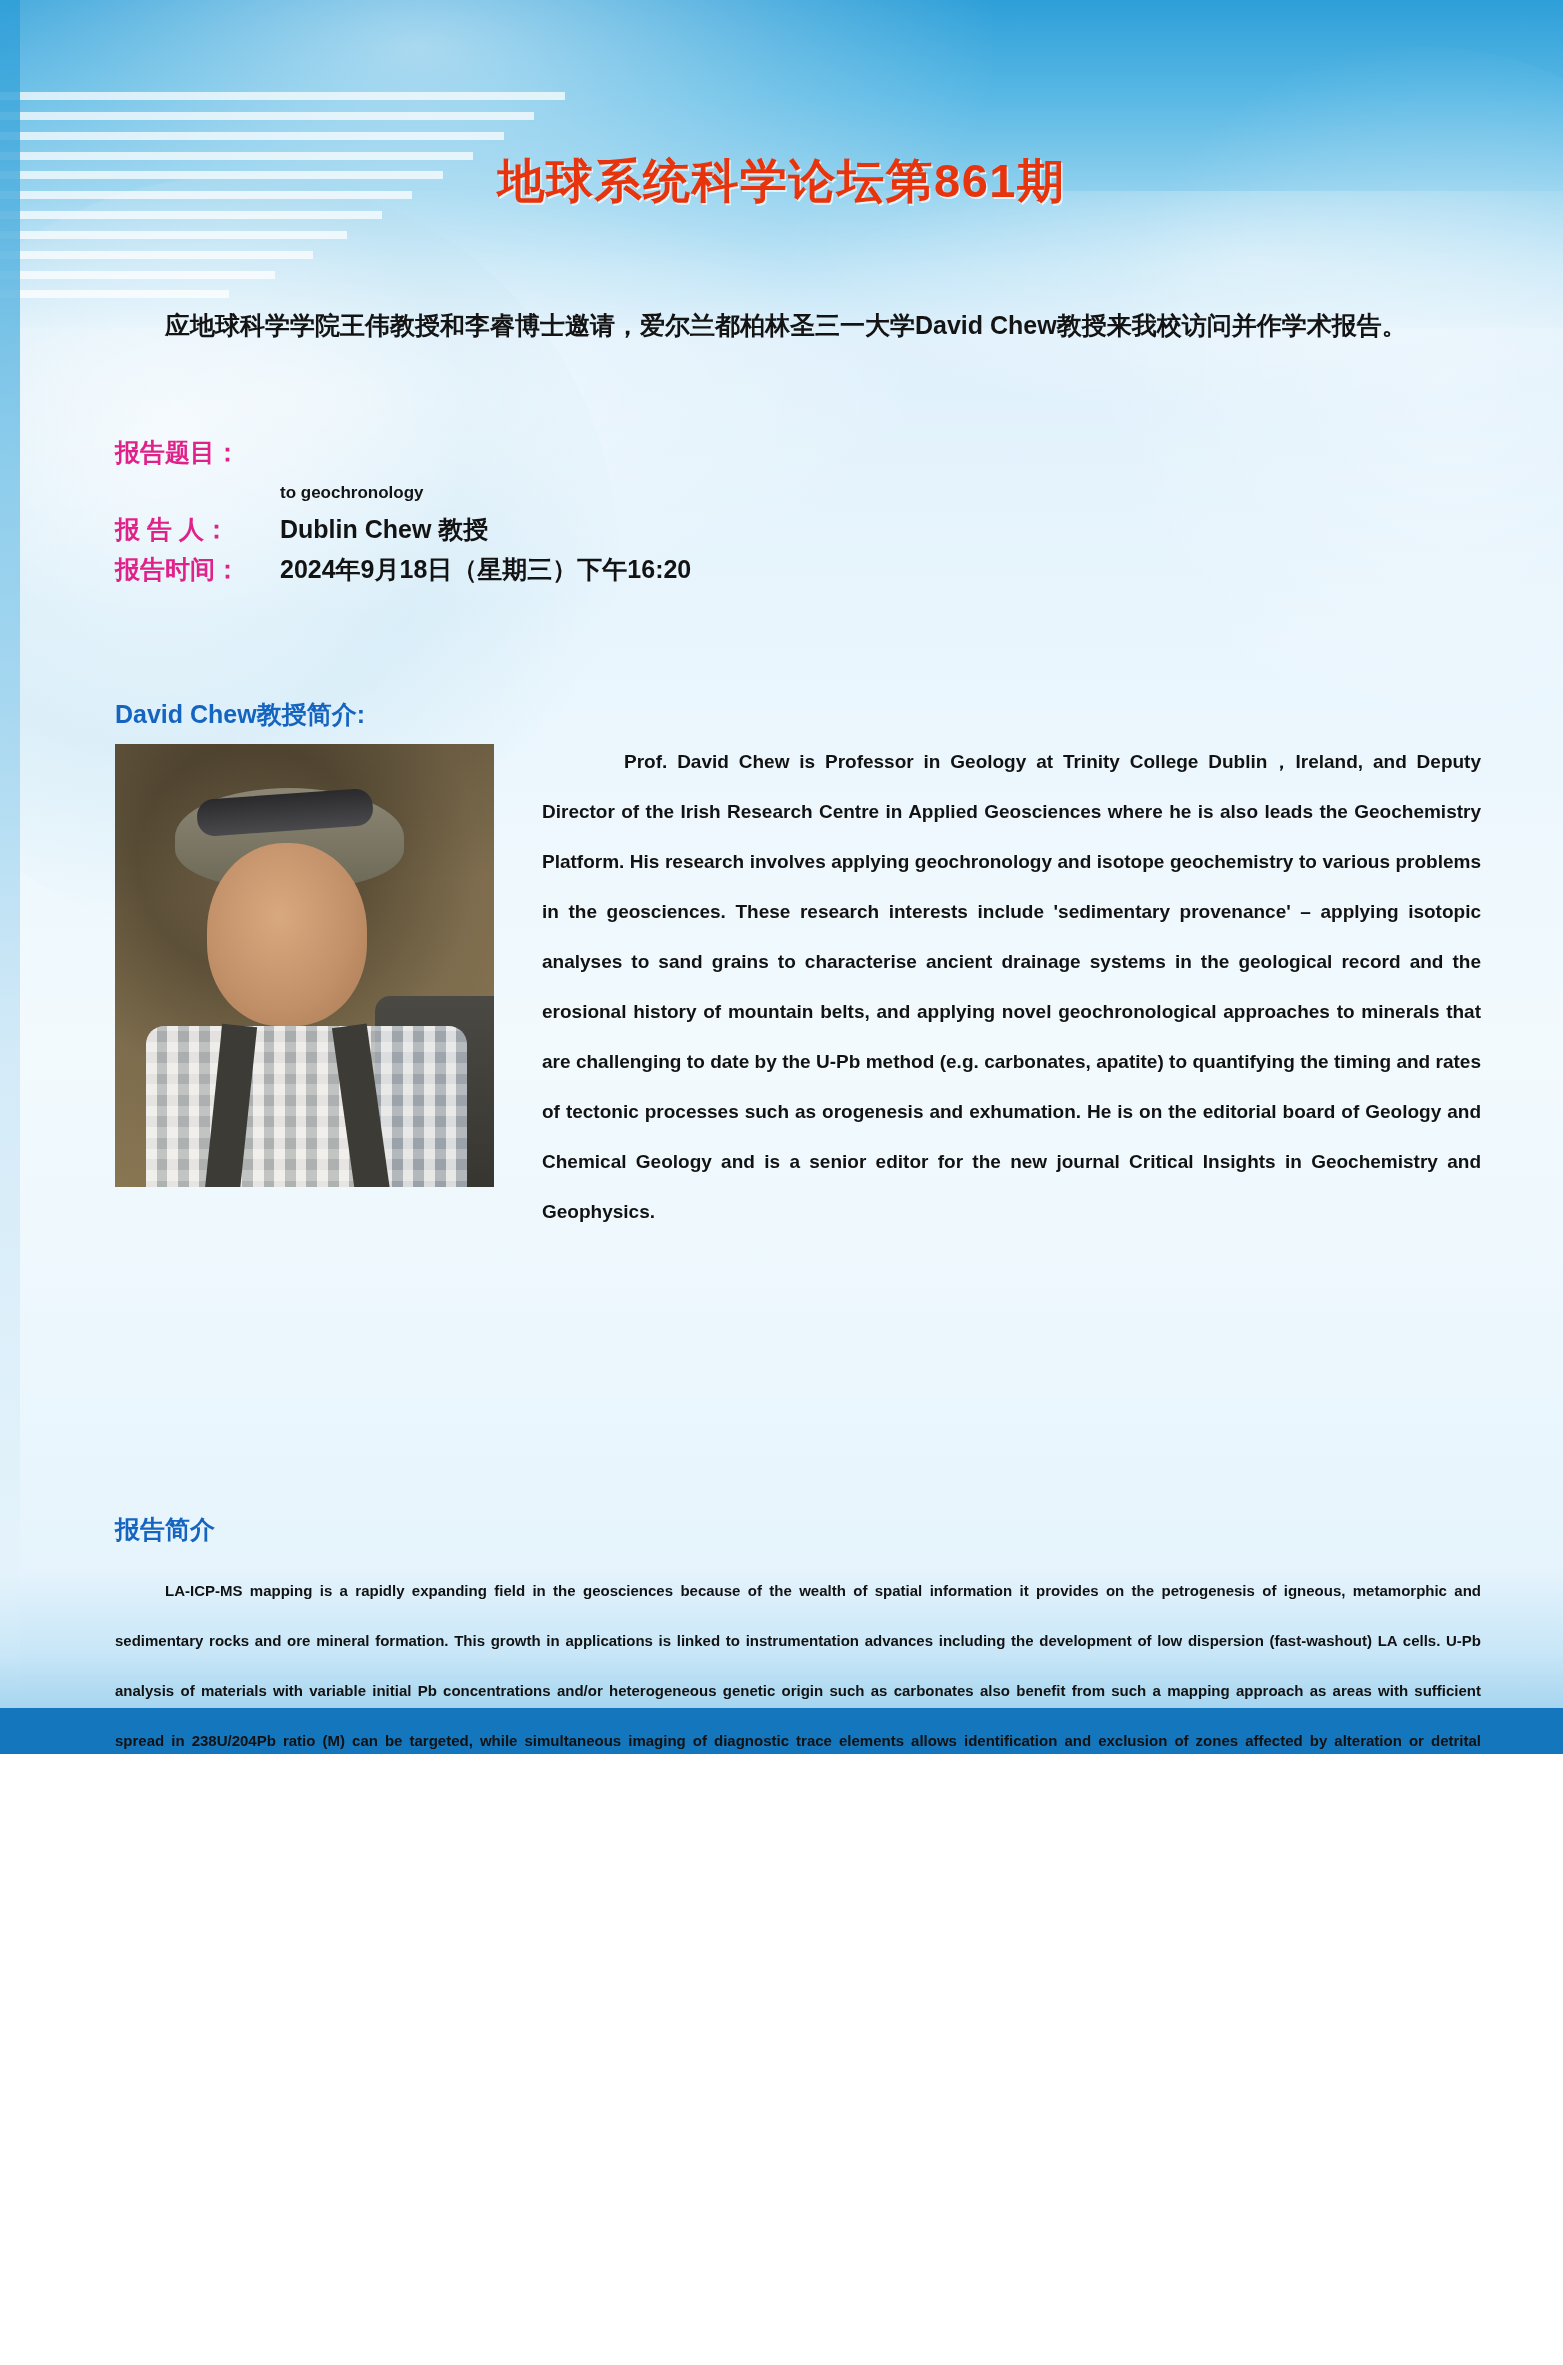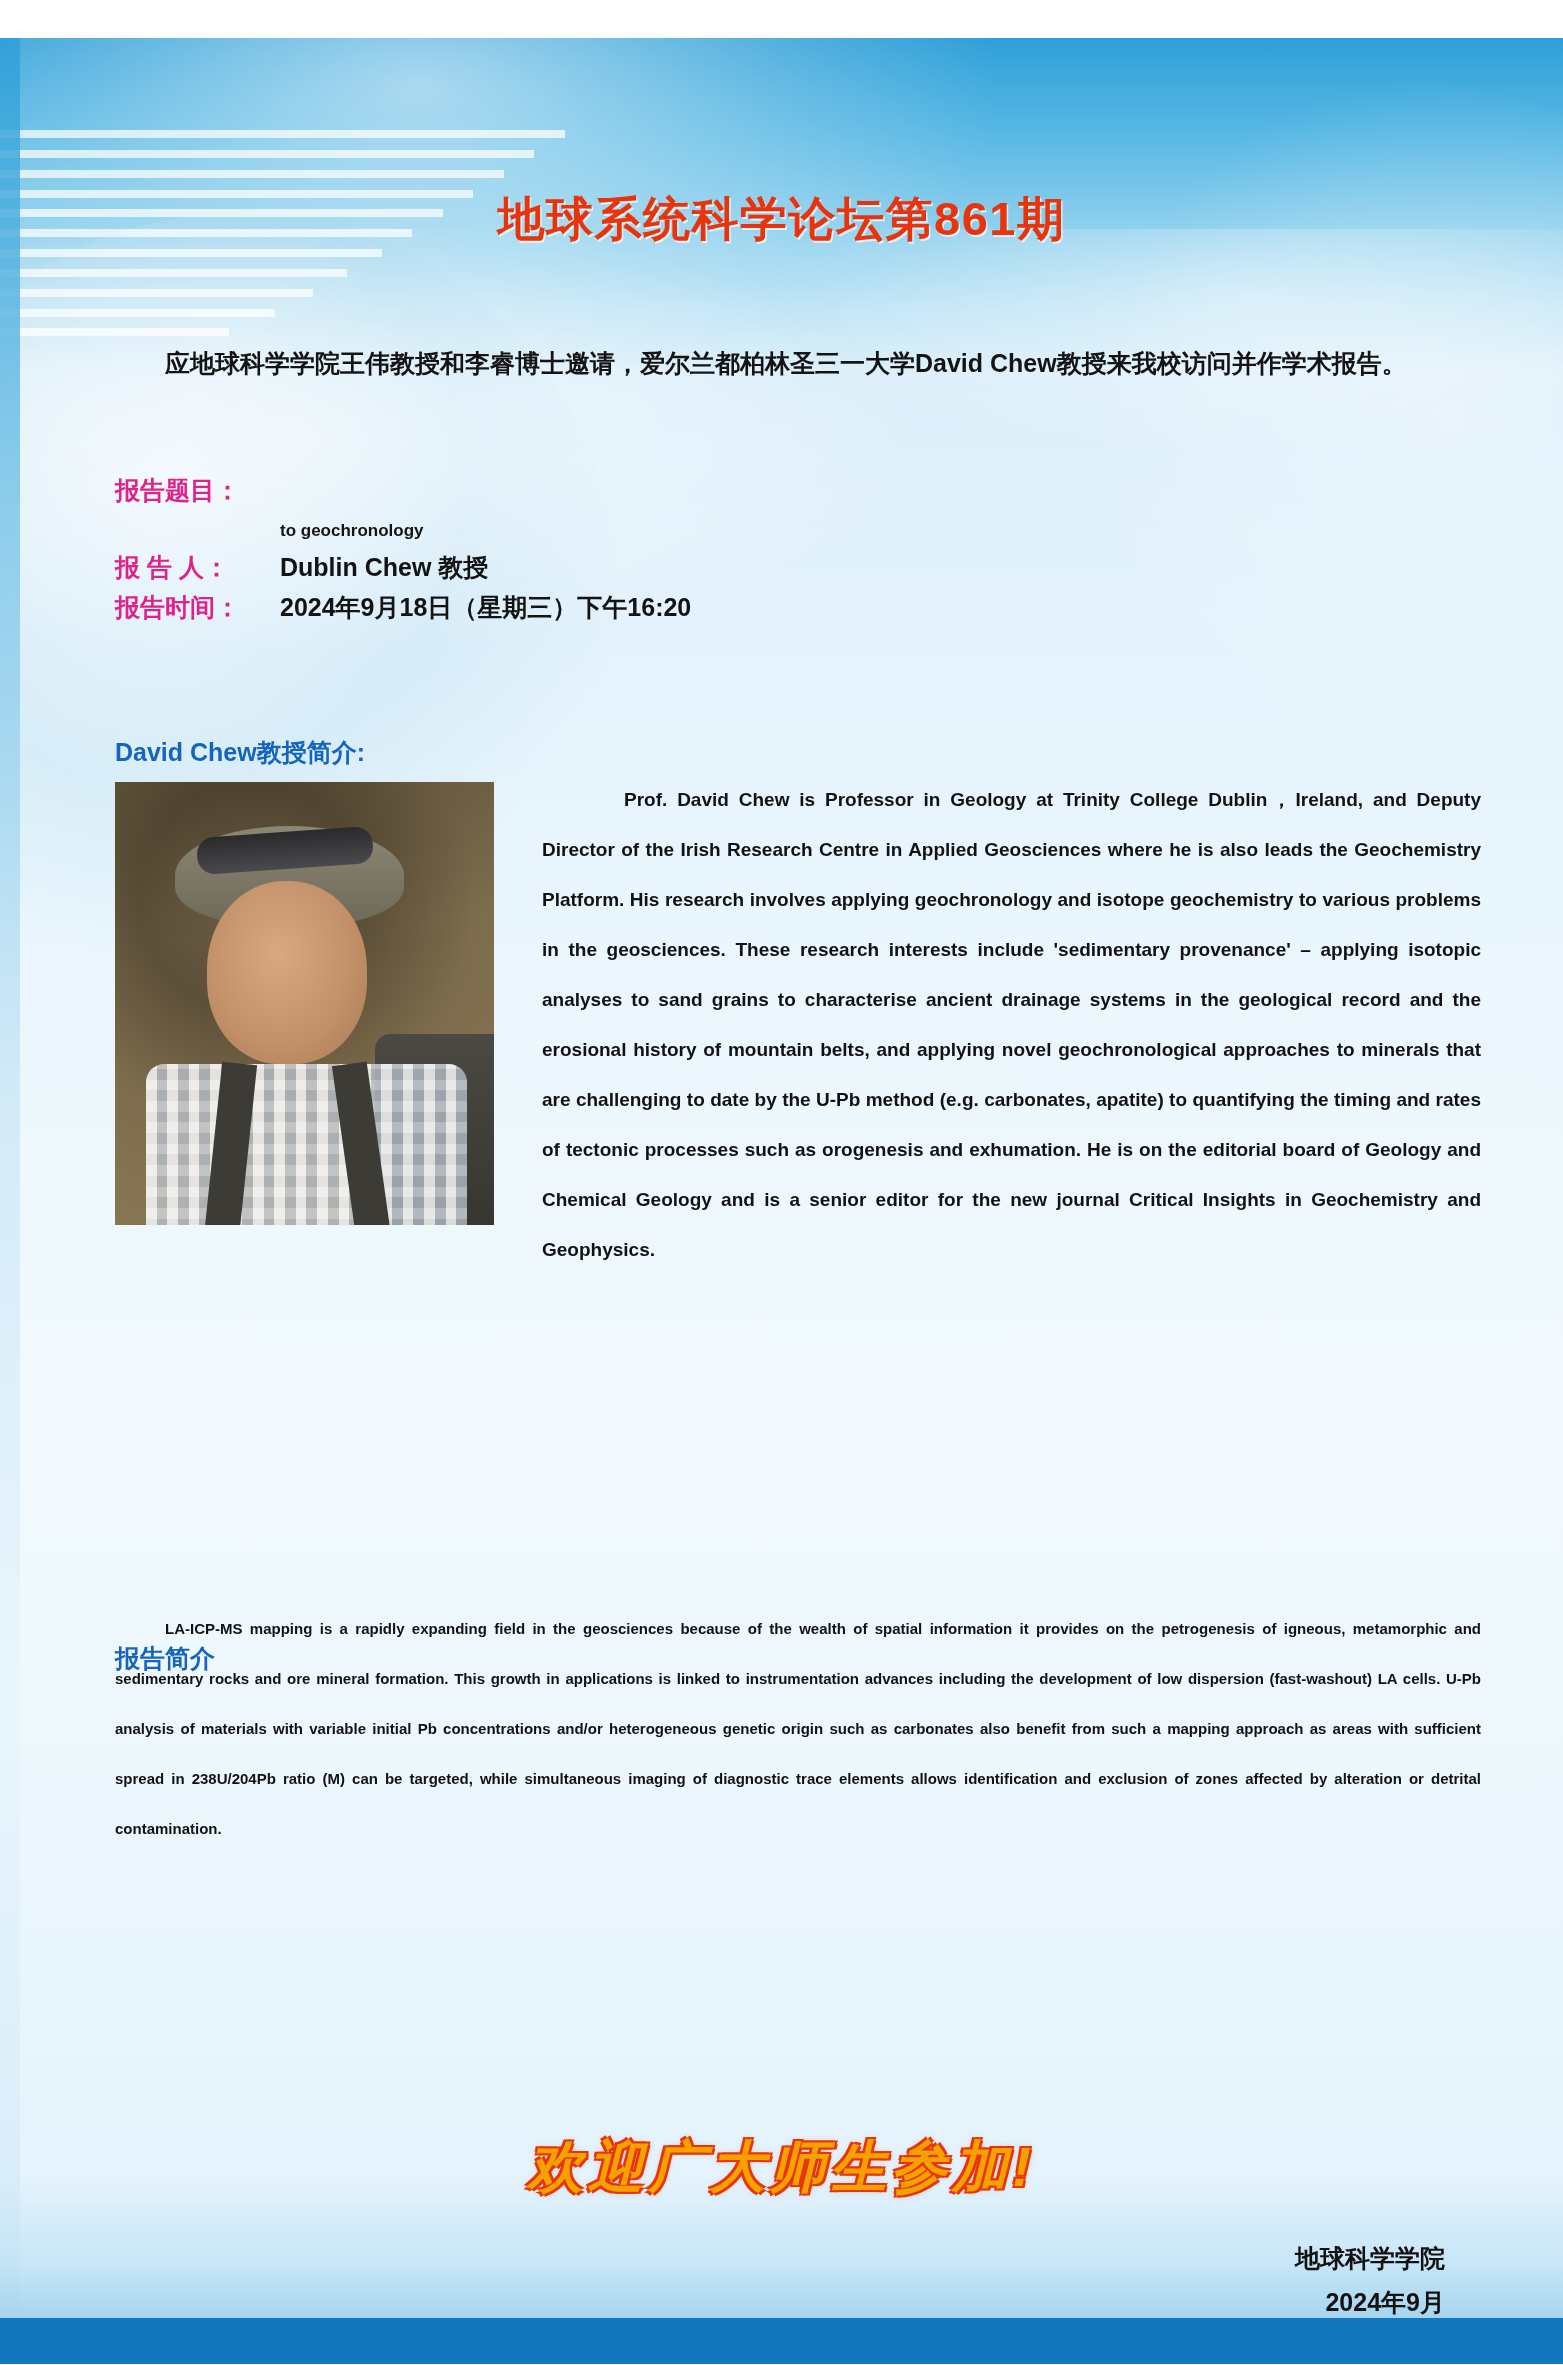--- a/index.html
+++ b/index.html
@@ -9,24 +9,23 @@
   }
   body {
     width: 1563px;
     height: 2366px;
     font-family: "Liberation Sans", sans-serif;
     overflow: hidden;
   }
   .poster {
     position: relative;
     width: 1563px;
-    height: 2326px;
+    height: 1754px;
     overflow: hidden;
     background: linear-gradient(180deg, #cfe8f7 0%, #dff0fb 18%, #eaf6fd 38%, #f2fafd 60%, #eaf6fd 82%, #dff0fb 100%);
-    margin-top: 38px;
   }
   
   .bg-top {
     position: absolute;
     left: 0; top: 0;
     width: 1563px; height: 328px;
     background: linear-gradient(180deg, #2e9fd8 0%, #56b7e4 28%, #8fd0ee 58%, #bfe4f6 82%, #d9eefa 100%);
   }
   .bg-top-glow {
     position: absolute;
@@ -230,21 +229,21 @@
     float: left;
     width: 427px;
     height: 458px;
     shape-outside: margin-box;
   }
   .bio-text p { margin: 0; }
   .bio-first-indent { display: inline-block; width: 82px; }
 
   .abs-head {
     position: absolute;
-    left: 115px; top: 1604px;
+    left: 115px; top: 1513px;
     font-size: 25px;
     font-weight: bold;
     color: #1565c0;
   }
   .abs-text {
     position: absolute;
     left: 115px; top: 1566px;
     width: 1366px;
     font-size: 15px;
     font-weight: bold;

